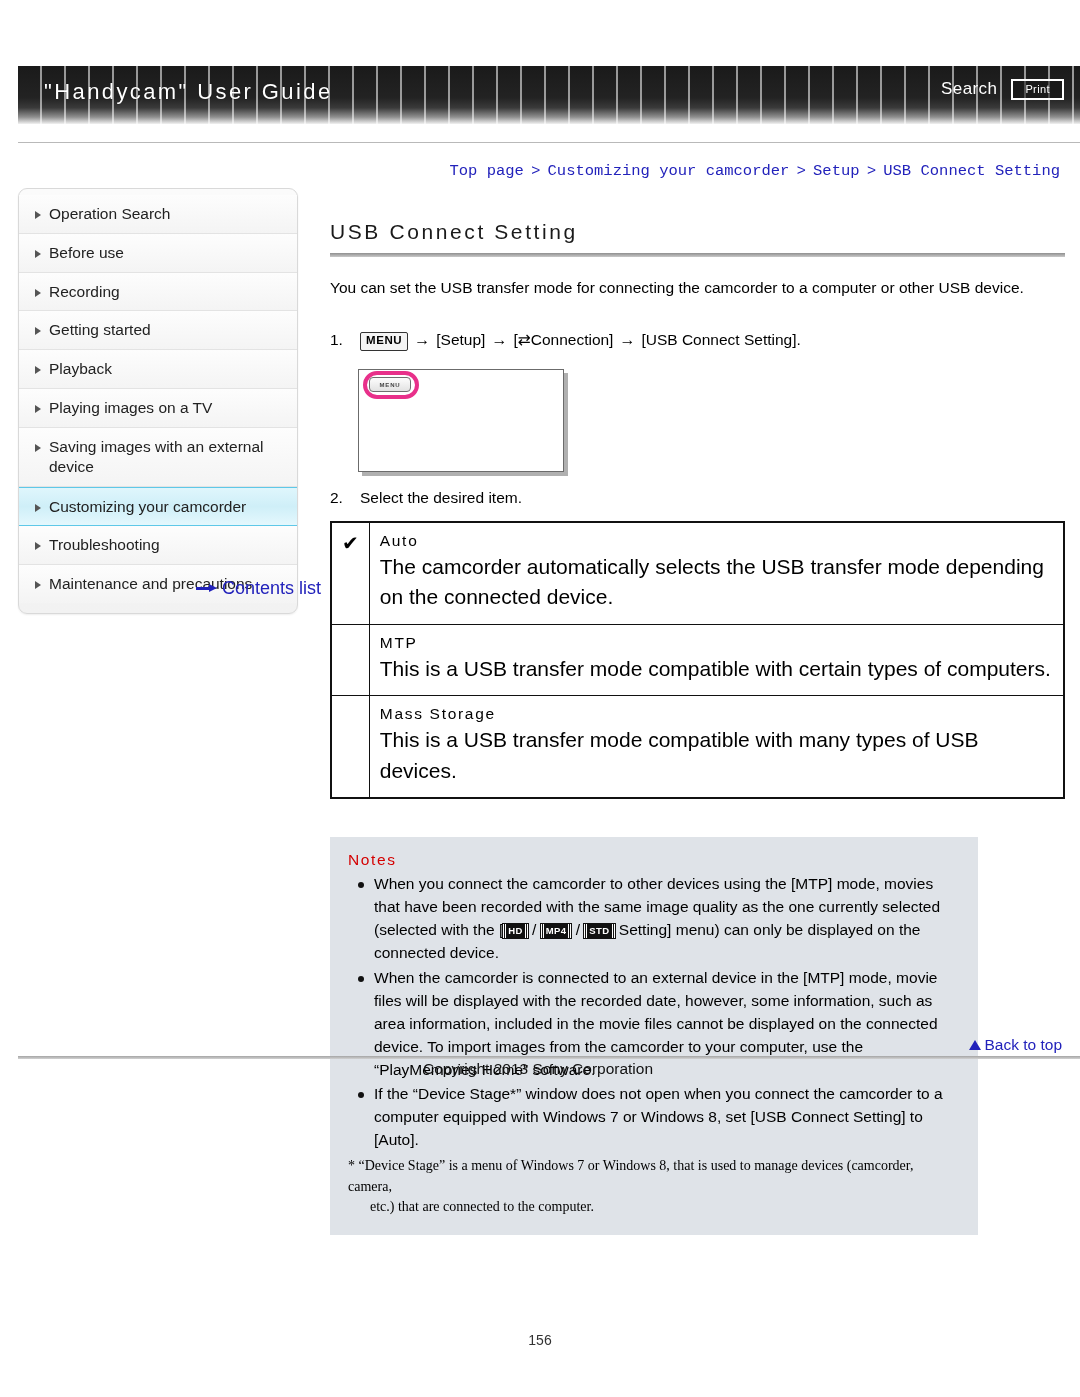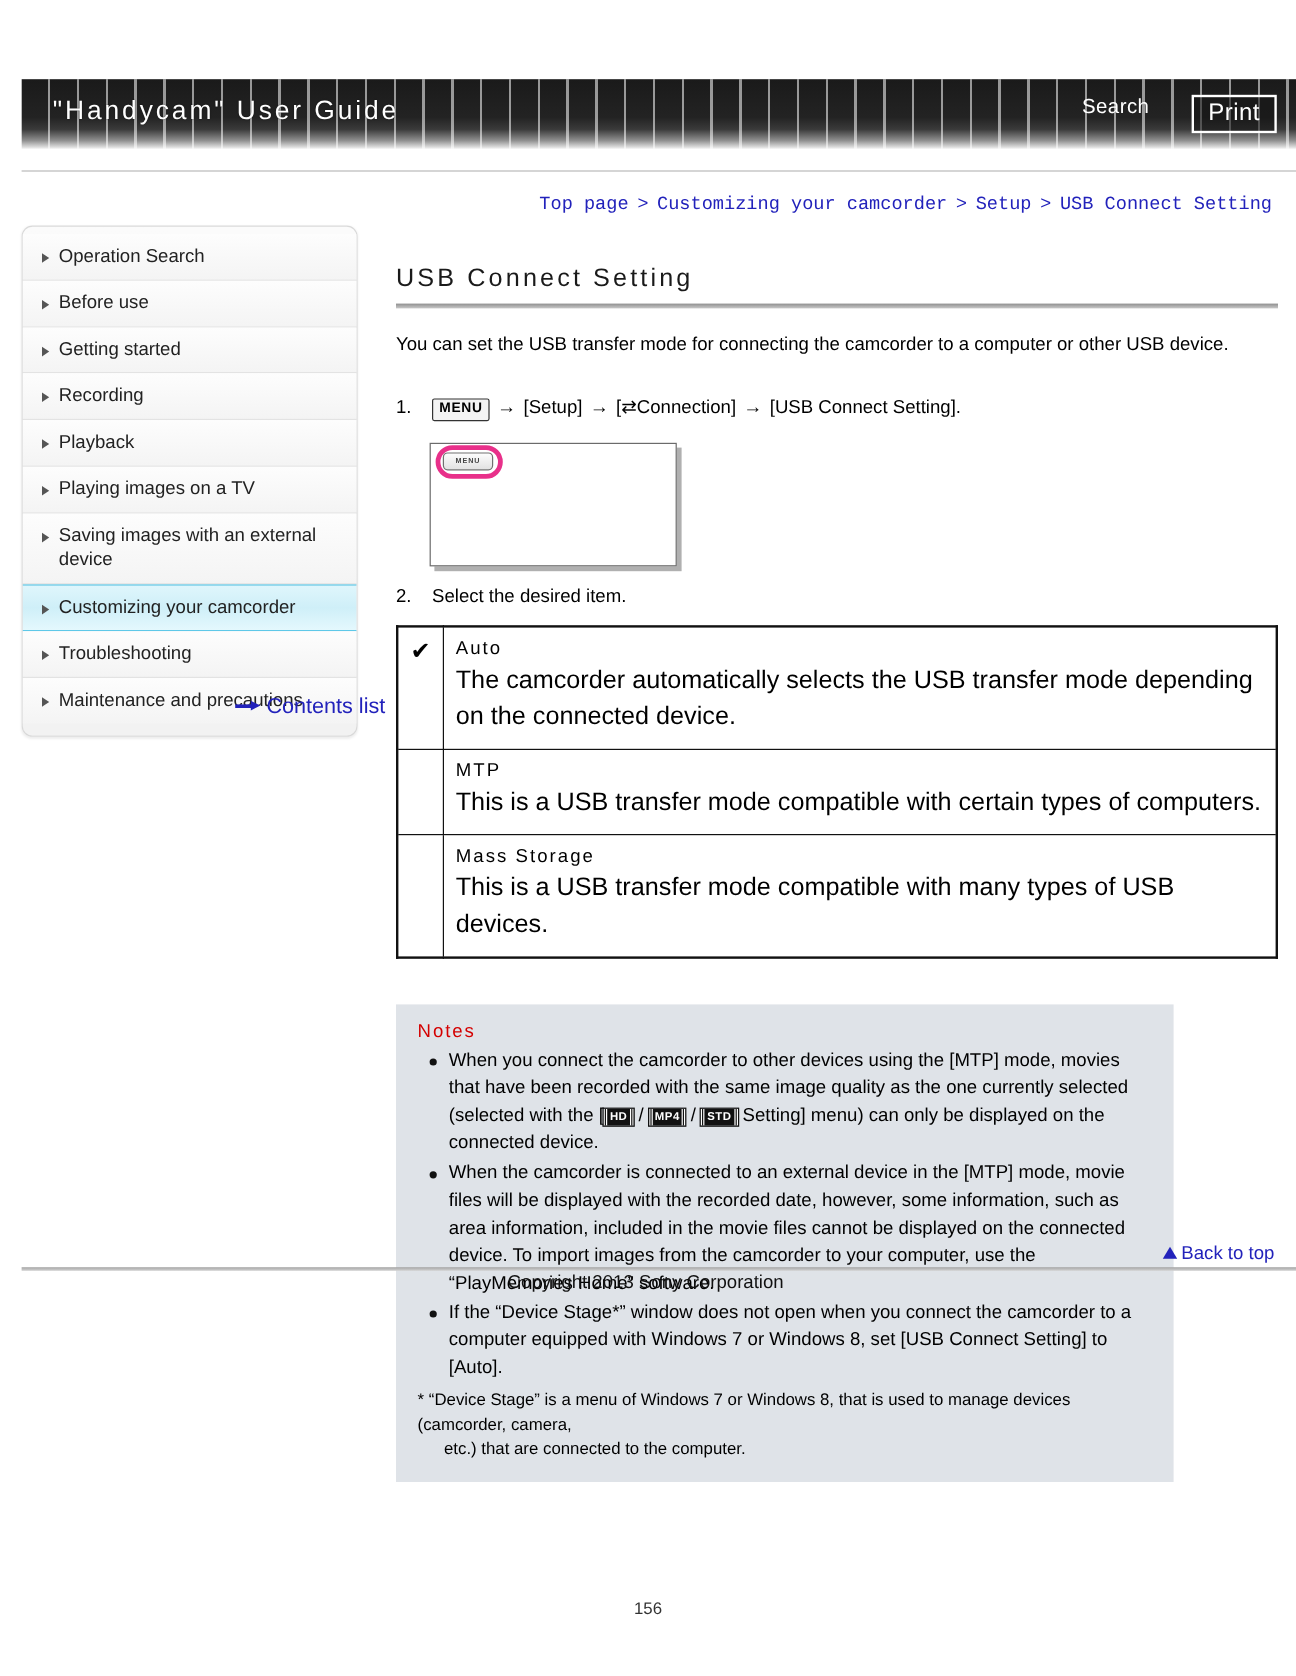--- a/index.html
+++ b/index.html
@@ -55,27 +55,26 @@
     display: flex; gap: 14px;
   }
   .hdr-search {
     color: #ffffff;
     font-size: 17px;
     letter-spacing: 0.4px;
     cursor: pointer;
   }
   .hdr-print {
     color: #ffffff;
-    font-size: 20px;
+    font-size: 11px;
     letter-spacing: 0.4px;
     border: 2px solid #ffffff;
     padding: 2px 12px 3px;
     background: rgba(20,20,20,0.55);
     cursor: pointer;
-    margin-left: 21px;
   }
   .header-rule {
     position: absolute;
     left: 18px; top: 142px;
     width: 1062px; height: 1px;
     background: #b9b9b9;
   }
 
   
   .breadcrumb {
@@ -290,20 +289,21 @@
     width: 6px; height: 6px;
     background: #111;
     border-radius: 50%;
   }
   .note-foot {
     position: relative;
     font-size: 14px;
     line-height: 1.45;
     margin-top: 4px;
     padding-left: 0;
+    font-family: Liberation Serif, serif;
   }
   .note-foot .fn-ind { padding-left: 22px; display: block; }
 
   .badge {
     display: inline-block;
     background: #111;
     color: #fff;
     font-size: 9.5px;
     font-weight: bold;
     letter-spacing: 0.4px;
@@ -372,22 +372,22 @@
   <span class="crumb">Customizing your camcorder</span>
   <span class="sep">&gt;</span>
   <span class="crumb">Setup</span>
   <span class="sep">&gt;</span>
   <span class="crumb">USB Connect Setting</span>
 </div>
 
 <nav class="sidebar">
   <div class="nav-item"><span>Operation Search</span></div>
   <div class="nav-item"><span>Before use</span></div>
+  <div class="nav-item"><span>Recording</span></div>
   <div class="nav-item"><span>Getting started</span></div>
-  <div class="nav-item"><span>Recording</span></div>
   <div class="nav-item"><span>Playback</span></div>
   <div class="nav-item"><span>Playing images on a TV</span></div>
   <div class="nav-item"><span>Saving images with an external device</span></div>
   <div class="nav-item active"><span>Customizing your camcorder</span></div>
   <div class="nav-item"><span>Troubleshooting</span></div>
   <div class="nav-item"><span>Maintenance and precautions</span></div>
 </nav>
 
 <div class="contents-link">
   <span class="contents-arrow"></span><span>Contents list</span>

